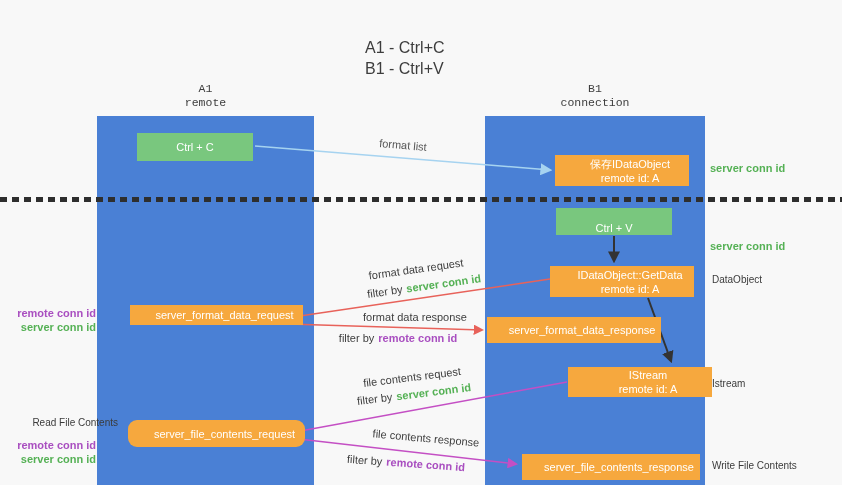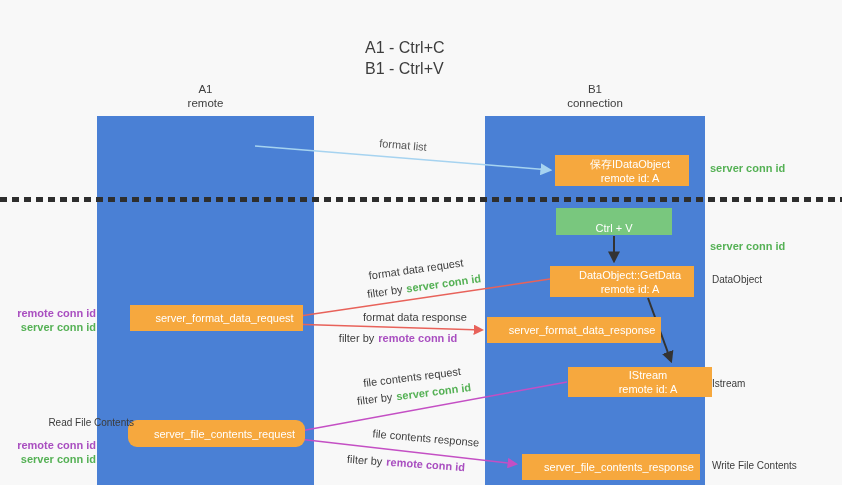--- a/index.html
+++ b/index.html
@@ -16,21 +16,21 @@
     font-size:16px; line-height:21px; color:#3d3d3d; z-index:4;
   }
   .lane {
     position:absolute; top:88px; height:372px;
     background:var(--lane-blue,#4a80d5); z-index:1;
   }
   .lane-a1 { left:97px;  width:217px; }
   .lane-b1 { left:485px; width:220px; }
   .lane-header {
     position:absolute; top:54px; text-align:center;
-    font-size:11.5px; line-height:14px; color:#3d3d3d; z-index:4;
+    font-size:11.5px; line-height:14px; color:#3d3d3d; z-index:4;font-family:Liberation Mono, monospace;
   }
   .lane-header.a1 { left:97px;  width:217px; }
   .lane-header.b1 { left:485px; width:220px; }
   .dotted-line {
     position:absolute; left:0; top:169px; width:842px; height:5px; z-index:3;
     background:repeating-linear-gradient(90deg,#2e2e2e 0 7px, transparent 7px 12px);
   }
   svg.arrows { position:absolute; left:0; top:0; z-index:2; pointer-events:none; }
   .node {
     position:absolute; z-index:3; display:flex; flex-direction:column;
@@ -97,36 +97,39 @@
     </defs>
     <line x1="255" y1="118" x2="550" y2="142" stroke="#a6d3f0" stroke-width="1.5" marker-end="url(#m-blue)"></line>
     <line x1="614" y1="208" x2="614" y2="233" stroke="#333333" stroke-width="2" marker-end="url(#m-blk)"></line>
     <line x1="550" y1="251" x2="293" y2="289" stroke="#e8625a" stroke-width="1.5" marker-end="url(#m-red)"></line>
     <line x1="288" y1="296" x2="482" y2="302" stroke="#e8625a" stroke-width="1.5" marker-end="url(#m-red)"></line>
     <line x1="648" y1="270" x2="671" y2="333" stroke="#333333" stroke-width="2" marker-end="url(#m-blk)"></line>
     <line x1="567" y1="354" x2="295" y2="404" stroke="#c44fc4" stroke-width="1.5" marker-end="url(#m-mag)"></line>
     <line x1="290" y1="410" x2="516" y2="436" stroke="#c44fc4" stroke-width="1.5" marker-end="url(#m-mag)"></line>
   </svg>
 
+  <div class="node green" style="left:137px; top:105px; width:116px; height:28px;">
+    <div>Ctrl + C</div>
+  </div>
 
   <div class="node orange" style="left:555px; top:127px; width:118px; height:31px;">
     <div>保存IDataObject</div>
     <div>remote id: A</div>
   </div>
 
   <div class="node green" style="left:556px; top:180px; width:116px; height:27px;justify-content:flex-end;">
     <div>Ctrl + V</div>
   </div>
 
   <div class="node orange" style="left:550px; top:238px; width:128px; height:31px;">
-    <div>DataObject::GetData</div>
+    <div>IDataObject::GetData</div>
     <div>remote id: A</div>
   </div>
 
-  <div class="node orange" style="left:130px; top:277px; width:157px; height:26px;">
+  <div class="node orange" style="left:130px; top:277px; width:157px; height:20px;">
     <div>server_format_data_request</div>
   </div>
 
   <div class="node orange" style="left:487px; top:289px; width:158px; height:26px;align-items:center;">
     <div>server_format_data_response</div>
   </div>
 
   <div class="node orange" style="left:568px; top:339px; width:128px; height:30px;">
     <div>IStream</div>
     <div>remote id: A</div>
@@ -166,19 +169,19 @@
   <div class="side-label green-text" style="left:710px; top:212px; font-size:11px;">server conn id</div>
   <div class="side-label" style="left:712px; top:246px;">DataObject</div>
   <div class="side-label" style="left:712px; top:350px;">Istream</div>
   <div class="side-label" style="left:712px; top:432px;">Write File Contents</div>
 
   <div class="left-ids" style="left:8px; top:279px; width:88px;">
     <div class="purple-text">remote conn id</div>
     <div class="green-text">server conn id</div>
   </div>
 
-  <div class="side-label" style="left:16px; top:389px; width:118px; text-align:right;">Read File Contents</div>
+  <div class="side-label" style="left:0px; top:389px; width:118px; text-align:right;">Read File Contents</div>
   <div class="left-ids" style="left:8px; top:411px; width:88px;">
     <div class="purple-text">remote conn id</div>
     <div class="green-text">server conn id</div>
   </div>
 
 </div>
 
 </body></html>

